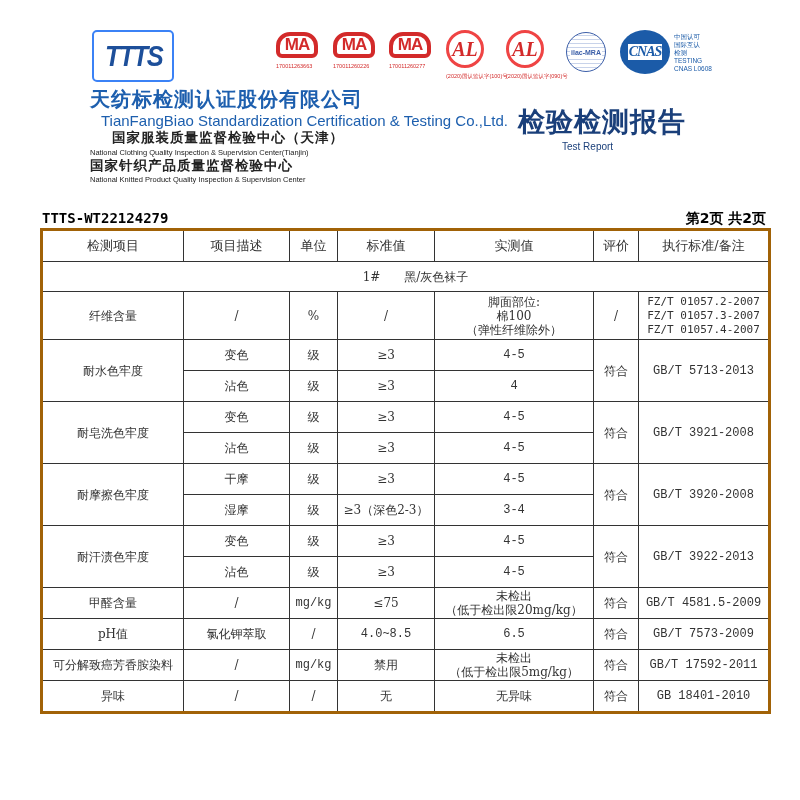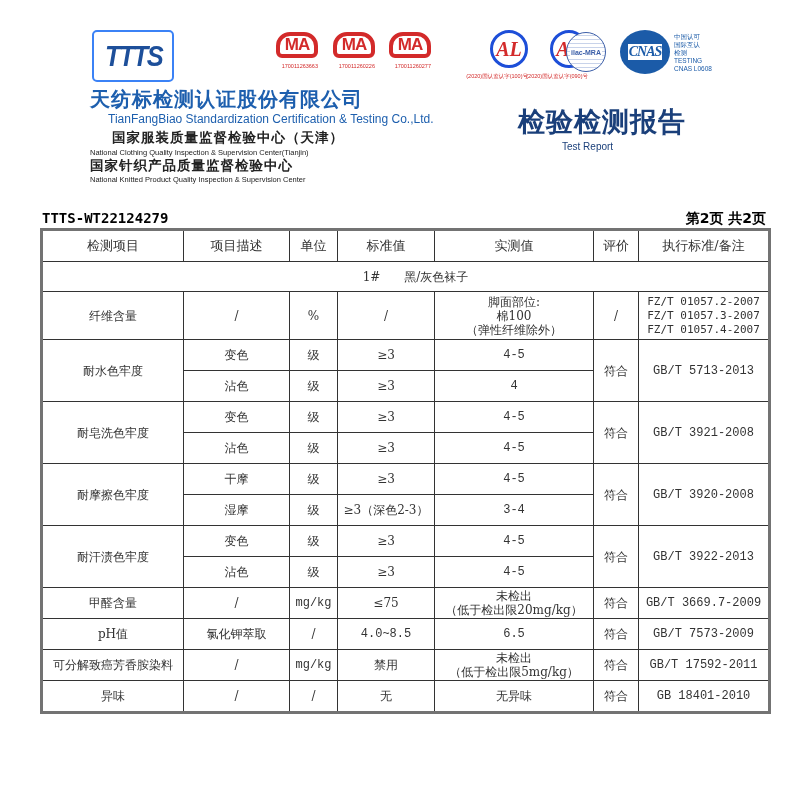--- a/index.html
+++ b/index.html
@@ -3,45 +3,45 @@
 <meta charset="utf-8">
 <style>
   html, body { margin:0; padding:0; background:#ffffff; }
   body { width:800px; height:800px; position:relative; overflow:hidden; font-family:"DejaVu Serif", serif; color:#222; }
 
   
   .logo-box { position:absolute; left:92px; top:30px; width:78px; height:48px; border:2px solid #3b82f6; border-radius:5px; display:flex; align-items:center; justify-content:center; }
   .logo-text { font-family:"Liberation Sans", sans-serif; font-style:italic; font-weight:bold; font-size:30px; color:#1d4f9a; letter-spacing:-2px; transform:scaleX(0.85); }
 
   .company-cn { position:absolute; left:90px; top:86px; font-family:"DejaVu Sans", sans-serif; font-size:20px; font-weight:bold; color:#1d5fae; letter-spacing:1px; }
-  .company-en { position:absolute; left:108px; top:112px; font-family:"Liberation Sans", sans-serif; font-size:12px; color:#1d5fae; }
+  .company-en { position:absolute; left:101px; top:112px; font-family:"Liberation Sans", sans-serif; font-size:15px; color:#1d5fae; }
   .center1-cn { position:absolute; left:90px; top:129px; font-family:"DejaVu Sans", sans-serif; font-size:13.5px; font-weight:bold; color:#222; letter-spacing:1px;padding-left:22px; }
   .center1-en { position:absolute; left:90px; top:148px; font-family:"Liberation Sans", sans-serif; font-size:7.5px; color:#222; }
   .center2-cn { position:absolute; left:90px; top:157px; font-family:"DejaVu Sans", sans-serif; font-size:13.5px; font-weight:bold; color:#222; letter-spacing:1px; }
   .center2-en { position:absolute; left:90px; top:175px; font-family:"Liberation Sans", sans-serif; font-size:7.5px; color:#222; }
 
-  .cert { position:absolute; top:32px; display:flex; flex-direction:column; align-items:flex-end; }
+  .cert { position:absolute; top:32px; display:flex; flex-direction:column; align-items:flex-start; }
   .ma-mark { width:42px; height:26px; border:4px solid #d32a2a; border-radius:14px 14px 6px 6px; box-sizing:border-box; display:flex; align-items:center; justify-content:center; font-family:"Liberation Sans", sans-serif; font-weight:bold; font-size:17px; color:#d32a2a; letter-spacing:-1px; }
-  .cal-mark { width:38px; height:38px; border:3px solid #1d4ed8; border-radius:50%; box-sizing:border-box; display:flex; align-items:center; justify-content:center; font-family:"Liberation Serif", serif; font-weight:bold; font-size:20px; color:#d32a2a; font-style:italic;margin-left:44px; }
+  .cal-mark { width:38px; height:38px; border:3px solid #ef4444; border-radius:50%; box-sizing:border-box; display:flex; align-items:center; justify-content:center; font-family:"Liberation Serif", serif; font-weight:bold; font-size:20px; color:#d32a2a; font-style:italic; }
   .cert-cap { font-family:"Liberation Sans", sans-serif; font-size:5.5px; color:#d32a2a; margin-top:5px; white-space:nowrap; }
   .ilac { position:absolute; left:566px; top:32px; width:40px; height:40px; border-radius:50%; border:1px solid #3b5ea8; box-sizing:border-box; display:flex; align-items:center; justify-content:center; font-family:"Liberation Sans", sans-serif; font-size:7px; font-weight:bold; color:#3b5ea8; background:repeating-linear-gradient(0deg,#ffffff 0 3px,#c8d3ea 3px 4px); }
   .ilac span { background:#fff; padding:0 1px; }
   .cnas-circle { position:absolute; left:620px; top:30px; width:50px; height:44px; border-radius:50%; background:#1b5ba8; display:flex; align-items:center; justify-content:center; }
   .cnas-circle span { font-family:"Liberation Serif", serif; font-weight:bold; font-style:italic; font-size:14px; color:#1b5ba8; background:#fff; padding:0 1px; letter-spacing:-1px; }
   .cnas-side { position:absolute; left:674px; top:33px; font-family:"Liberation Sans", sans-serif; font-size:6.5px; color:#1b5ba8; line-height:8px; }
 
   .report-title { position:absolute; left:518px; top:104px; font-family:Liberation Serif, serif; font-weight:bold; font-size:27px; color:#1a3f7a; letter-spacing:1px; }
   .report-sub { position:absolute; left:562px; top:141px; font-family:"Liberation Sans", sans-serif; font-size:10px; color:#1a3f7a; }
 
   
   .report-no { position:absolute; left:42px; top:210px; font-family:"DejaVu Sans Mono", monospace; font-weight:bold; font-size:14px; color:#000; }
   .page-info { position:absolute; right:34px; top:210px; font-family:"DejaVu Sans", sans-serif; font-weight:bold; font-size:14px; color:#000; }
 
   
-  table.report { position:absolute; left:40px; top:228px; width:728px; border-collapse:collapse; border:3px solid #737373; table-layout:fixed; }
+  table.report { position:absolute; left:40px; top:228px; width:728px; border-collapse:collapse; border:3px solid #a16207; table-layout:fixed; }
   table.report td, table.report th { border:1px solid #333; text-align:center; vertical-align:middle; font-size:12px; font-weight:normal; color:#333; padding:0; line-height:14px; }
   table.report th { height:30px; font-size:13px; }
   .sample-row td { text-align:left; height:29px; }
   .sample-row span { margin-left:20px; }
   .sample-row span + span { margin-left:24px; }
   .h48 { height:47px; }
   .h30 { height:30px; }
   .mono { font-family:Liberation Mono, monospace; font-size:11.5px; }
   .std-line { display:block; font-family:"DejaVu Sans Mono", monospace; font-size:11px; line-height:14px; }
 </style>
@@ -209,21 +209,21 @@
   <tr>
     <td class="h30">甲醛含量</td>
     <td>/</td>
     <td class="mono">mg/kg</td>
     <td>≤75</td>
     <td>
       <div>未检出</div>
       <div>（低于检出限20mg/kg）</div>
     </td>
     <td>符合</td>
-    <td class="mono">GB/T 3669.7-2009</td>
+    <td class="mono">GB/T 4581.5-2009</td>
   </tr>
   <tr>
     <td class="h30">pH值</td>
     <td>氯化钾萃取</td>
     <td>/</td>
     <td class="mono">4.0~8.5</td>
     <td class="mono">
       <div>6.5</div>
     </td>
     <td>符合</td>

